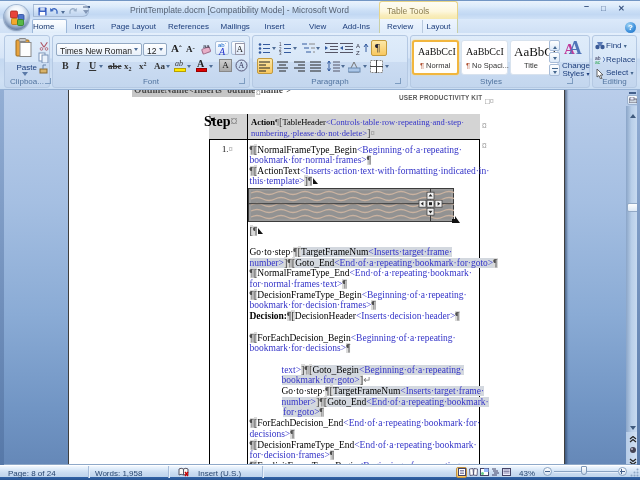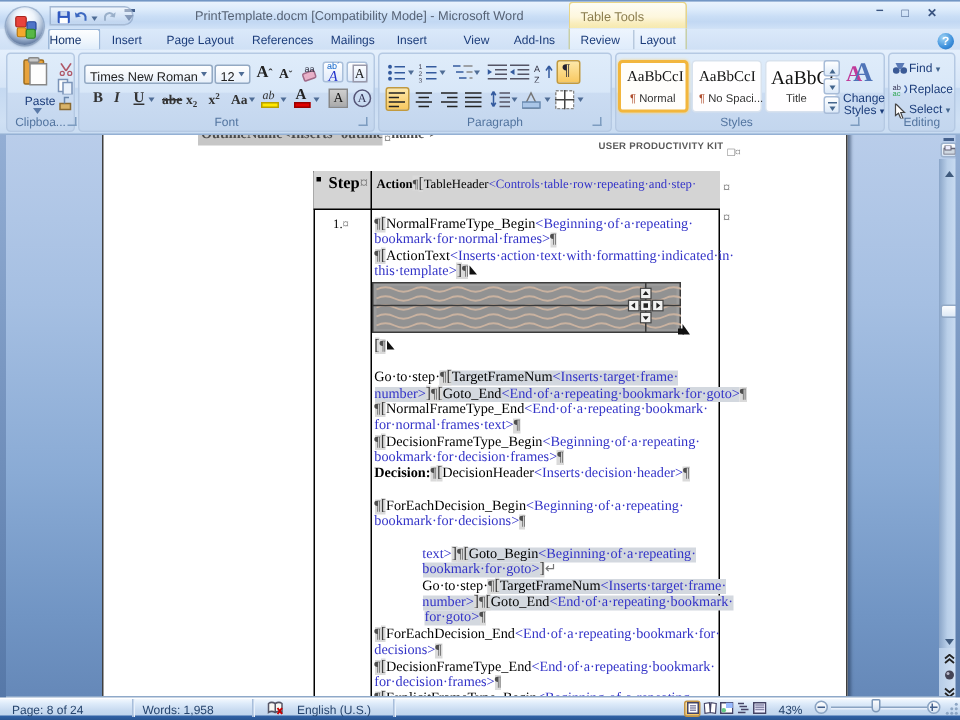--- a/index.html
+++ b/index.html
@@ -359,22 +359,23 @@
     <div class="dline" style="left:134px;top:-5px;font-size:9.5px;font-weight:bold;color:#4a4a4a">OutlineName&lt;Inserts ·outline ·name’&gt;</div>
     <div class="dline mk" style="left:256px;top:-2.0px;background:none">¤</div>
     <div class="dline mk" style="left:485px;top:7.0px;background:none;font-size:8px">□¤</div>
     <div class="dline" style="left:399px;top:3px;font-size:6.4px;font-weight:bold;color:#5a5a5a;font-family:'Liberation Sans';letter-spacing:.2px">USER PRODUCTIVITY KIT</div>
 
     <div class="abs" style="left:209px;top:23.5px;width:271px;height:352px;border:1px solid #000;border-bottom:none"></div>
     <div class="abs" style="left:209px;top:23.5px;width:271px;height:26px;background:#d4d4d4;border-bottom:1px solid #000"></div>
     <div class="abs" style="left:247px;top:23.5px;width:1px;height:352px;background:#000"></div>
 
     <div class="abs" style="left:211px;top:28px;width:3px;height:3px;background:#000"></div>
-    <div class="dline" style="left:219px;top:27.0px;font-size:11px"><b>Step</b><span class="mk" style="background:none">¤</span></div>
+    <div class="dline" style="left:204px;top:27.0px;font-size:14px"><b>Step</b><span class="mk" style="background:none">¤</span></div>
     <div class="dline" style="left:251px;top:27.0px;font-size:8.5px"><b>Action</b><span class="m">¶</span><span class="bk">[</span>TableHeader<span class="b">&lt;Controls·table·row·repeating·and·step·</span></div>
+    <div class="dline" style="left:251px;top:37.7px;font-size:8.5px"><span class="b">numbering,·please·do·not·delete&gt;</span><span class="bk">]</span><span class="mk">¤</span></div>
     <div class="dline mk" style="left:482px;top:31.0px;background:none">¤</div>
     <div class="dline mk" style="left:482px;top:51.0px;background:none">¤</div>
 
     <div class="dline" style="left:222px;top:54.0px;font-size:8.5px">1.<span class="mk">¤</span></div>
     <div class="dline" style="left:249.5px;top:55.1px"><span class="m">¶</span><span class="bk">[</span>NormalFrameType_Begin<span class="b">&lt;Beginning·of·a·repeating·</span></div>
     <div class="dline" style="left:249.5px;top:65.4px"><span class="b">bookmark·for·normal·frames&gt;</span><span class="m">¶</span></div>
     <div class="dline" style="left:249.5px;top:75.8px"><span class="m">¶</span><span class="bk">[</span>ActionText<span class="b">&lt;Inserts·action·text·with·formatting·indicated·in·</span></div>
     <div class="dline" style="left:249.5px;top:86.1px"><span class="b">this·template&gt;</span><span class="bk">]</span><span class="m">¶</span><span style="display:inline-block;width:0;height:0;border-left:5px solid #111;border-top:6px solid transparent;margin-left:1px"></span></div>
 
     <svg class="abs" style="left:248px;top:98.3px" width="206" height="34" viewBox="0 0 206 34">
@@ -455,21 +456,21 @@
 <div id="status-items">
  <div class="st" style="left:8px;top:468.5px">Page: 8 of 24</div>
  <div class="stsep" style="left:88px;top:466px"></div>
  <div class="st" style="left:95px;top:468.5px">Words: 1,958</div>
  <div class="stsep" style="left:168px;top:466px"></div>
  <svg class="abs" style="left:178px;top:467px" width="11" height="11" viewBox="0 0 11 11">
         <path d="M1 2 Q3 0.5 5.5 2 Q8 0.5 10 2 L10 8 Q8 6.5 5.5 8 Q3 6.5 1 8 Z" fill="#f8f8f4" stroke="#556"></path>
         <path d="M5.5 2 L5.5 8" stroke="#556"></path>
         <path d="M7 5 L10 9 M10 5 L7 9" stroke="#c00" stroke-width="1.3"></path>
       </svg>
- <div class="st" style="left:198px;top:468.5px">English (U.S.)</div>
+ <div class="st" style="left:198px;top:468.5px">Insert (U.S.)</div>
  <div class="stsep" style="left:262px;top:466px"></div>
 
  <div class="abs" style="left:456px;top:466.5px;width:11px;height:11px;background:linear-gradient(#fde3a7,#f9c65c);border:1px solid #c29240;border-radius:2px"></div>
  <svg class="abs" style="left:458px;top:468px" width="8" height="8" viewBox="0 0 8 8">
         <rect x="0.5" y="0.5" width="7" height="7" fill="#fff" stroke="#446"></rect>
         <g stroke="#88a">
           <line x1="2" y1="2.5" x2="6" y2="2.5"></line>
           <line x1="2" y1="4" x2="6" y2="4"></line>
           <line x1="2" y1="5.5" x2="6" y2="5.5"></line>
         </g>

